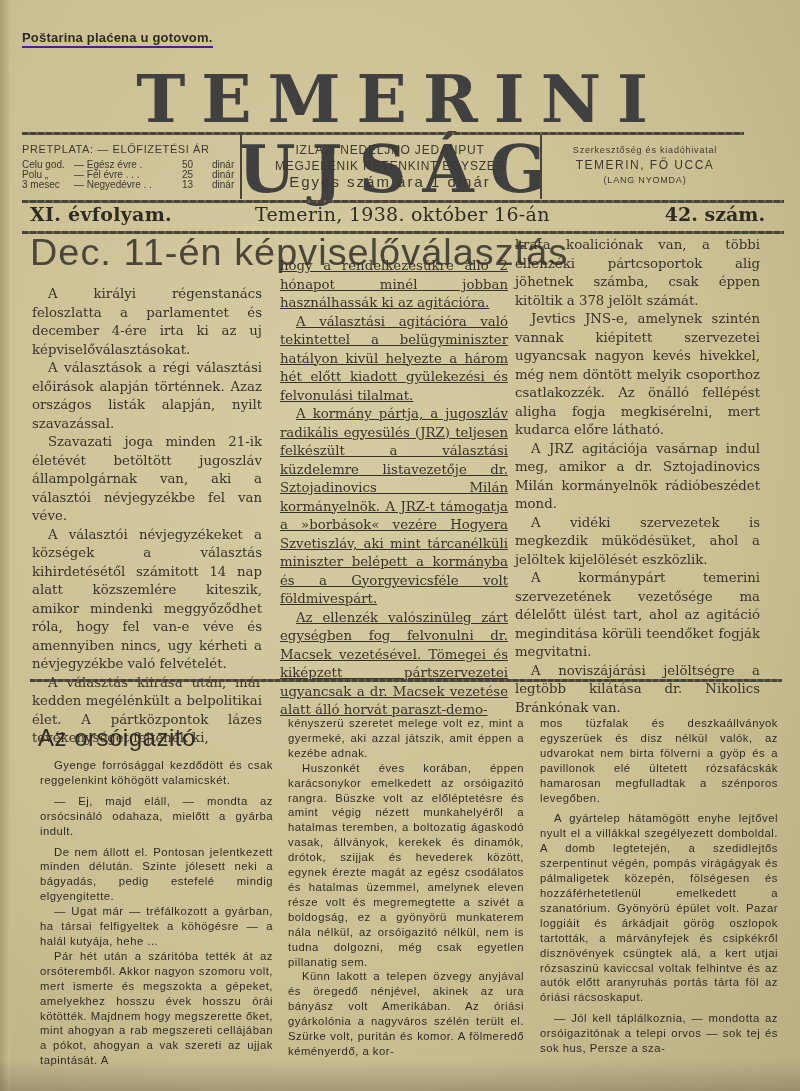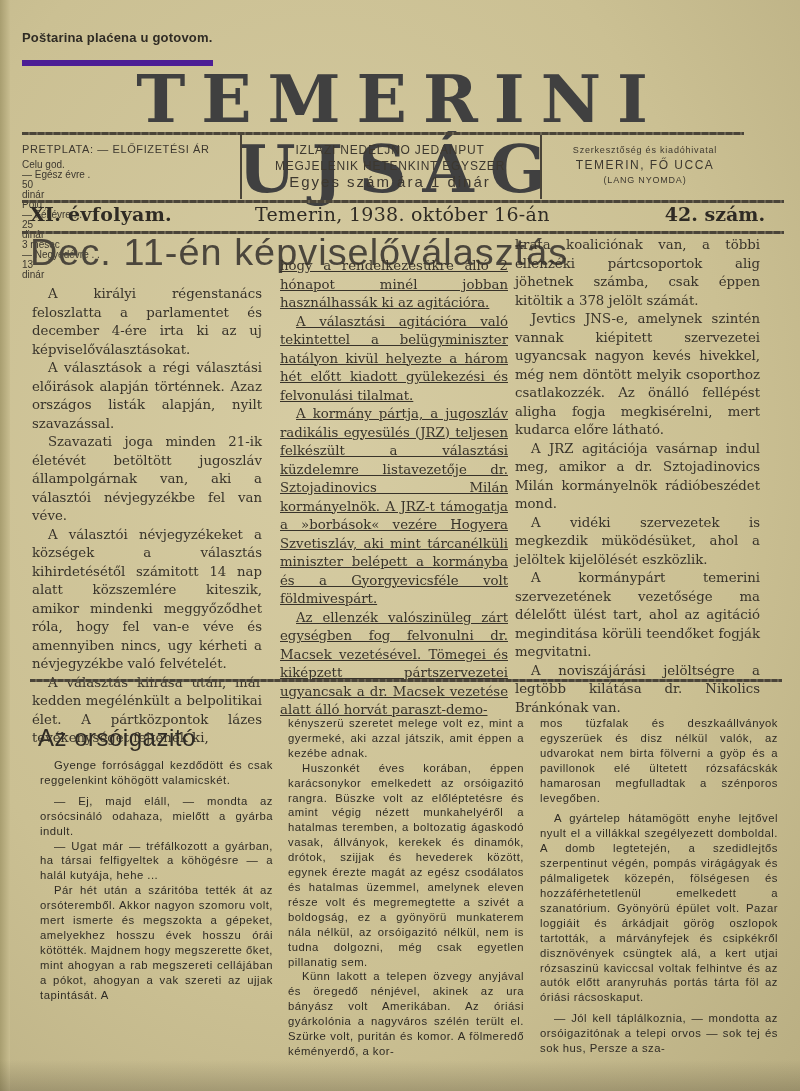--- a/index.html
+++ b/index.html
@@ -6,27 +6,27 @@
   html, body { width: 800px; height: 1091px; overflow: hidden; }
   body {
     background: #cfc498;
     background-image: radial-gradient(ellipse at 40% 40%, #d6cca3 0%, #cbc093 60%, #b9ae82 100%);
     color: #2e2a22;
     font-family: "DejaVu Serif", serif;
     position: relative;
   }
   .page { position: absolute; left: 0; top: 0; width: 800px; height: 1091px; }
   .left-edge { position: absolute; left: 0; top: 0; width: 10px; height: 1091px; background: linear-gradient(90deg,#a89e70,#c8bd90); }
-  .postage { position: absolute; left: 22px; top: 30px; font-family: "Liberation Sans", sans-serif; font-size: 13px; font-weight: bold; color: #2f2b24; border-bottom: 6px solid #4c1d95; padding-bottom: 15px; letter-spacing: 0.2px; }
+  .postage { position: absolute; left: 22px; top: 30px; font-family: "Liberation Sans", sans-serif; font-size: 13px; font-weight: bold; color: #2f2b24; border-bottom: 2px solid #4c1d95; padding-bottom: 1px; letter-spacing: 0.2px; }
   .masthead { position: absolute; left: 55px; top: 64px; width: 690px; text-align: center; font-family: "DejaVu Serif", serif; font-size: 66px; font-weight: bold; letter-spacing: 16px; color: #404040; line-height: 70px; }
   .rule { position: absolute; height: 3px; background: repeating-linear-gradient(90deg,#4a4438 0 6px,#6b6452 6px 8px); }
   .info-box { position: absolute; top: 138px; height: 62px; font-family: "Liberation Sans", sans-serif; color: #3d382f; }
   .info-left { left: 22px; width: 220px; font-size: 10px; line-height: 10px; }
   .info-left .pl-head { font-size: 11px; letter-spacing: 0.6px; margin-bottom: 6px; margin-top: 6px; }
-  .info-left .row { display: flex; white-space: nowrap; flex-direction: column; }
+  .info-left .row { display: flex; white-space: nowrap; }
   .info-left .row .a { width: 52px; }
   .info-left .row .b { width: 108px; }
   .info-left .row .c { width: 30px; }
   .vdiv { position: absolute; top: 135px; width: 2px; height: 64px; background: #4a4438; }
   .info-mid { left: 245px; width: 290px; text-align: center; font-size: 12px; line-height: 16px; letter-spacing: 0.8px; padding-top: 4px; }
   .info-mid .big { font-size: 15px; letter-spacing: 2px; }
   .info-right { left: 545px; width: 200px; text-align: center; font-size: 9px; line-height: 15px; letter-spacing: 0.8px; padding-top: 5px; }
   .info-right .st { font-size: 12px; letter-spacing: 1.5px; }
   .dateline { position: absolute; top: 203px; left: 30px; width: 755px; height: 28px; font-family: "DejaVu Serif", serif; color: #2f2b24; }
   .dateline .vol { position: absolute; left: 0; top: 0; font-size: 19px; font-weight: bold; letter-spacing: 0.3px; }
@@ -136,20 +136,21 @@
     <p>A noviszájárási jelöltségre a legtöbb kilátása dr. Nikolics Bránkónak van.</p>
   </div>
 
   <div class="col-rule"></div>
 
   <div class="story-title">Az orsóigazitó</div>
 
   <div class="col-b colb1">
     <p>Gyenge forrósággal kezdődött és csak reggelenkint köhögött valamicskét.</p>
     <p class="gap">— Ej, majd eláll, — mondta az orsócsináló odahaza, mielőtt a gyárba indult.</p>
+    <p class="gap">De nem állott el. Pontosan jelentkezett minden délután. Szinte jólesett neki a bágyadás, pedig estefelé mindig elgyengitette.</p>
     <p>— Ugat már — tréfálkozott a gyárban, ha társai felfigyeltek a köhögésre — a halál kutyája, hehe ...</p>
     <p>Pár hét után a száritóba tették át az orsóteremből. Akkor nagyon szomoru volt, mert ismerte és megszokta a gépeket, amelyekhez hosszu évek hosszu órái kötötték. Majdnem hogy megszerette őket, mint ahogyan a rab megszereti cellájában a pókot, ahogyan a vak szereti az ujjak tapintását. A</p>
   </div>
 
   <div class="col-b colb2">
     <p class="noind">kényszerü szeretet melege volt ez, mint a gyermeké, aki azzal játszik, amit éppen a kezébe adnak.</p>
     <p>Huszonkét éves korában, éppen karácsonykor emelkedett az orsóigazitó rangra. Büszke volt az előléptetésre és amint végig nézett munkahelyéről a hatalmas teremben, a boltozatig ágaskodó vasak, állványok, kerekek és dinamók, drótok, szijjak és hevederek között, egynek érezte magát az egész csodálatos és hatalmas üzemmel, amelynek eleven része volt és megremegtette a szivét a boldogság, ez a gyönyörü munkaterem nála nélkül, az orsóigazitó nélkül, nem is tudna dolgozni, még csak egyetlen pillanatig sem.</p>
     <p>Künn lakott a telepen özvegy anyjával és öregedő nénjével, akinek az ura bányász volt Amerikában. Az óriási gyárkolónia a nagyváros szélén terült el. Szürke volt, puritán és komor. A fölmeredő kéményerdő, a kor-</p>
   </div>
 

